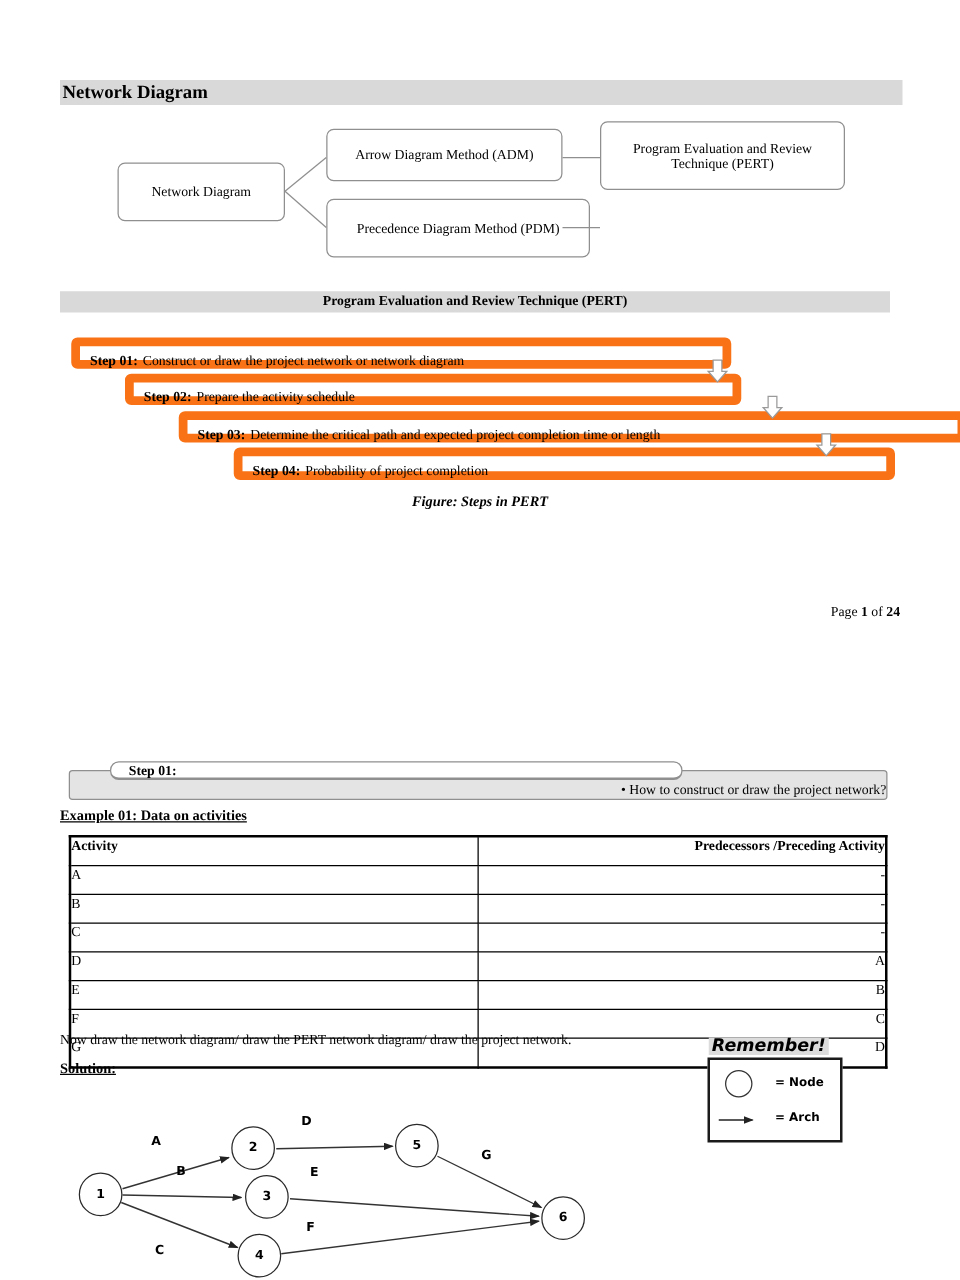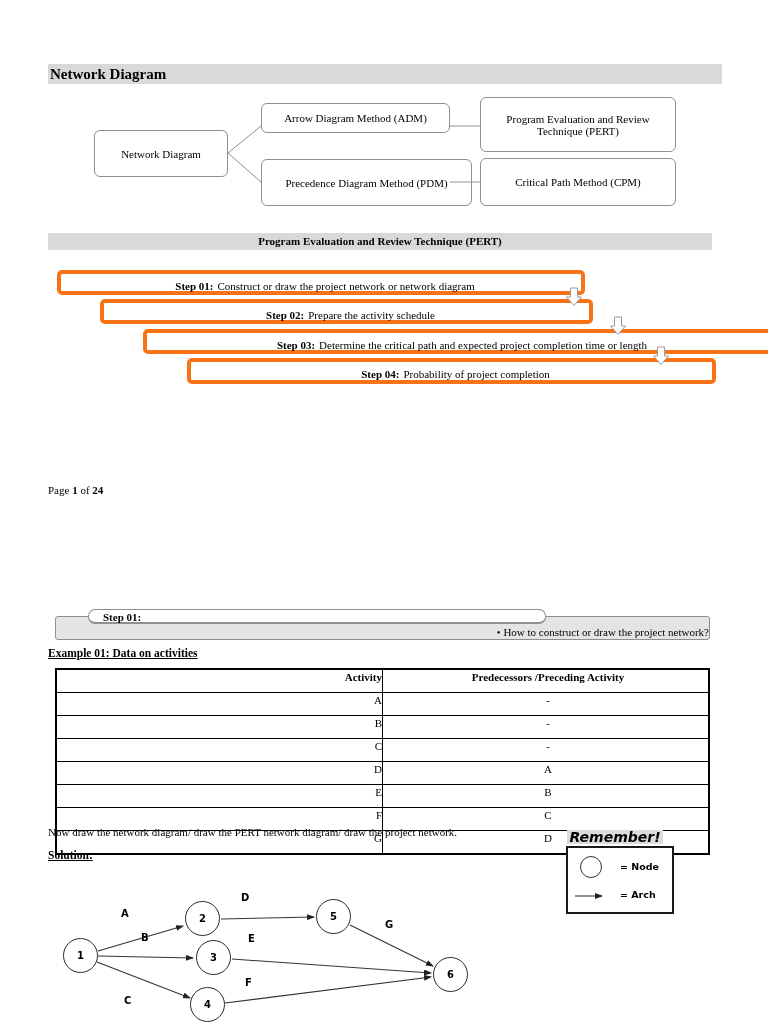--- a/index.html
+++ b/index.html
@@ -1,62 +1,62 @@
 <!DOCTYPE html>
 <html><head>
 <meta charset="utf-8">
 <style>
   html,body { margin:0; padding:0; }
   body {
     width:768px; height:1024px; background:#ffffff;
     font-family:"Liberation Serif","DejaVu Serif",serif;
     color:#000;
   }
-  .canvas { position:relative; width:768px; height:1024px; overflow:hidden;border-radius:21px; }
+  .canvas { position:relative; width:768px; height:1024px; overflow:hidden; }
 
   
   .title-bar {
     position:absolute; left:48px; top:64px; width:674px; height:20px;
     background:#d9d9d9;
   }
   .title-bar span { font-weight:bold; font-size:15px; line-height:20px; padding-left:2px; display:block; }
 
   .fbox {
     position:absolute; border:1px solid #8f8f8f; border-radius:6px; background:#fff;
     display:flex; align-items:center; justify-content:center; text-align:center;
     font-size:11px; box-sizing:border-box; padding:0 6px;
   }
   #fb-root { left:94px;  top:130px; width:134px; height:47px; }
-  #fb-adm  { left:261px; top:103px; width:189px; height:30px; }
+  #fb-adm  { left:261px; top:103px; width:189px; height:42px; }
   #fb-pdm  { left:261px; top:159px; width:211px; height:47px; }
   #fb-pert { left:480px; top:97px;  width:196px; height:55px; }
   #fb-cpm  { left:480px; top:158px; width:196px; height:48px; }
 
   .banner1 {
     position:absolute; left:48px; top:233px; width:664px; height:17px;
     background:#d9d9d9; text-align:center; font-weight:bold; font-size:11px; line-height:17px;
   }
 
   .step-box {
-    position:absolute; height:25px; border:4px solid #f97316; border-radius:5px;
+    position:absolute; height:25px; border:7px solid #f97316; border-radius:5px;
     background:#fff; font-size:11px; line-height:24px; padding-left:8px;
-    box-sizing:border-box; white-space:nowrap;text-align:center;
+    box-sizing:border-box; white-space:nowrap;
   }
   .step-box span { margin-left:4px; }
   #step1 { left:57px;  top:270px; width:528px; }
   #step2 { left:100px; top:299px; width:493px; }
   #step3 { left:143px; top:329px; width:630px; }
   #step4 { left:187px; top:358px; width:529px; height:26px; }
 
   .fig-caption {
     position:absolute; left:0; top:396px; width:768px; text-align:center;
     font-weight:bold; font-style:italic; font-size:11.5px;
   }
   .page-footer {
-    position:absolute; left:48px; top:484px; width:672px; text-align:left; font-size:11px;
+    position:absolute; left:48px; top:484px; width:672px; text-align:right; font-size:11px;
   }
 
   
   .banner2 {
     position:absolute; left:55px; top:616px; width:655px; height:24px;
     background:#e4e4e4; border:1px solid #8f8f8f; border-radius:3px;
     text-align:right; font-size:11px; box-sizing:border-box; padding-top:9px;
   }
   .step-tab {
     position:absolute; left:88px; top:609px; width:458px; height:15px;
@@ -72,22 +72,22 @@
   table.activity {
     position:absolute; left:55px; top:668px; width:655px;
     border-collapse:collapse; font-size:11px;
     border:2px solid #000;
   }
   table.activity th, table.activity td {
     border:1px solid #000; height:17px; vertical-align:top;
     line-height:12px; padding:1px 0 4px 0;
   }
   table.activity th { font-weight:bold; }
-  .col-activity { width:325px; text-align:right; }
-  .col-pred { text-align:center; padding-left:5px !important; }
+  .col-activity { width:325px; text-align:left; }
+  .col-pred { text-align:right; padding-left:5px !important; }
 
   .instruction { position:absolute; left:48px; top:826px; font-size:11px; }
   .solution-heading {
     position:absolute; left:48px; top:849px;
     font-weight:bold; font-size:11.5px; text-decoration:underline;
   }
 
   .rem-title {
     position:absolute; left:567px; top:830px; width:96px; height:14px;
     background:#dcdcdc; text-align:center;
@@ -153,39 +153,37 @@
   </div>
   <div class="fbox" id="fb-adm">
     <span>Arrow Diagram Method (ADM)</span>
   </div>
   <div class="fbox" id="fb-pdm">
     <span>Precedence Diagram Method (PDM)</span>
   </div>
   <div class="fbox" id="fb-pert">
     <span>Program Evaluation and Review Technique (PERT)</span>
   </div>
-  <div class="fbox" id="fb-cpm">
-    <span>Critical Path Method (CPM)</span>
-  </div>
 
   <div class="banner1">Program Evaluation and Review Technique (PERT)</div>
 
   <div class="step-box" id="step1">
     <b>Step 01:</b><span>Construct or draw the project network or network diagram</span>
   </div>
   <div class="step-box" id="step2">
     <b>Step 02:</b><span>Prepare the activity schedule</span>
   </div>
   <div class="step-box" id="step3">
     <b>Step 03:</b><span>Determine the critical path and expected project completion time or length</span>
   </div>
   <div class="step-box" id="step4">
     <b>Step 04:</b><span>Probability of project completion</span>
   </div>
 
+  <div class="fig-caption">Figure: Steps in PERT</div>
 
   <div class="page-footer">
     <span>Page</span>
     <b>1</b>
     <span>of</span>
     <b>24</b>
   </div>
 
   <div class="banner2">
     <span>•</span>

